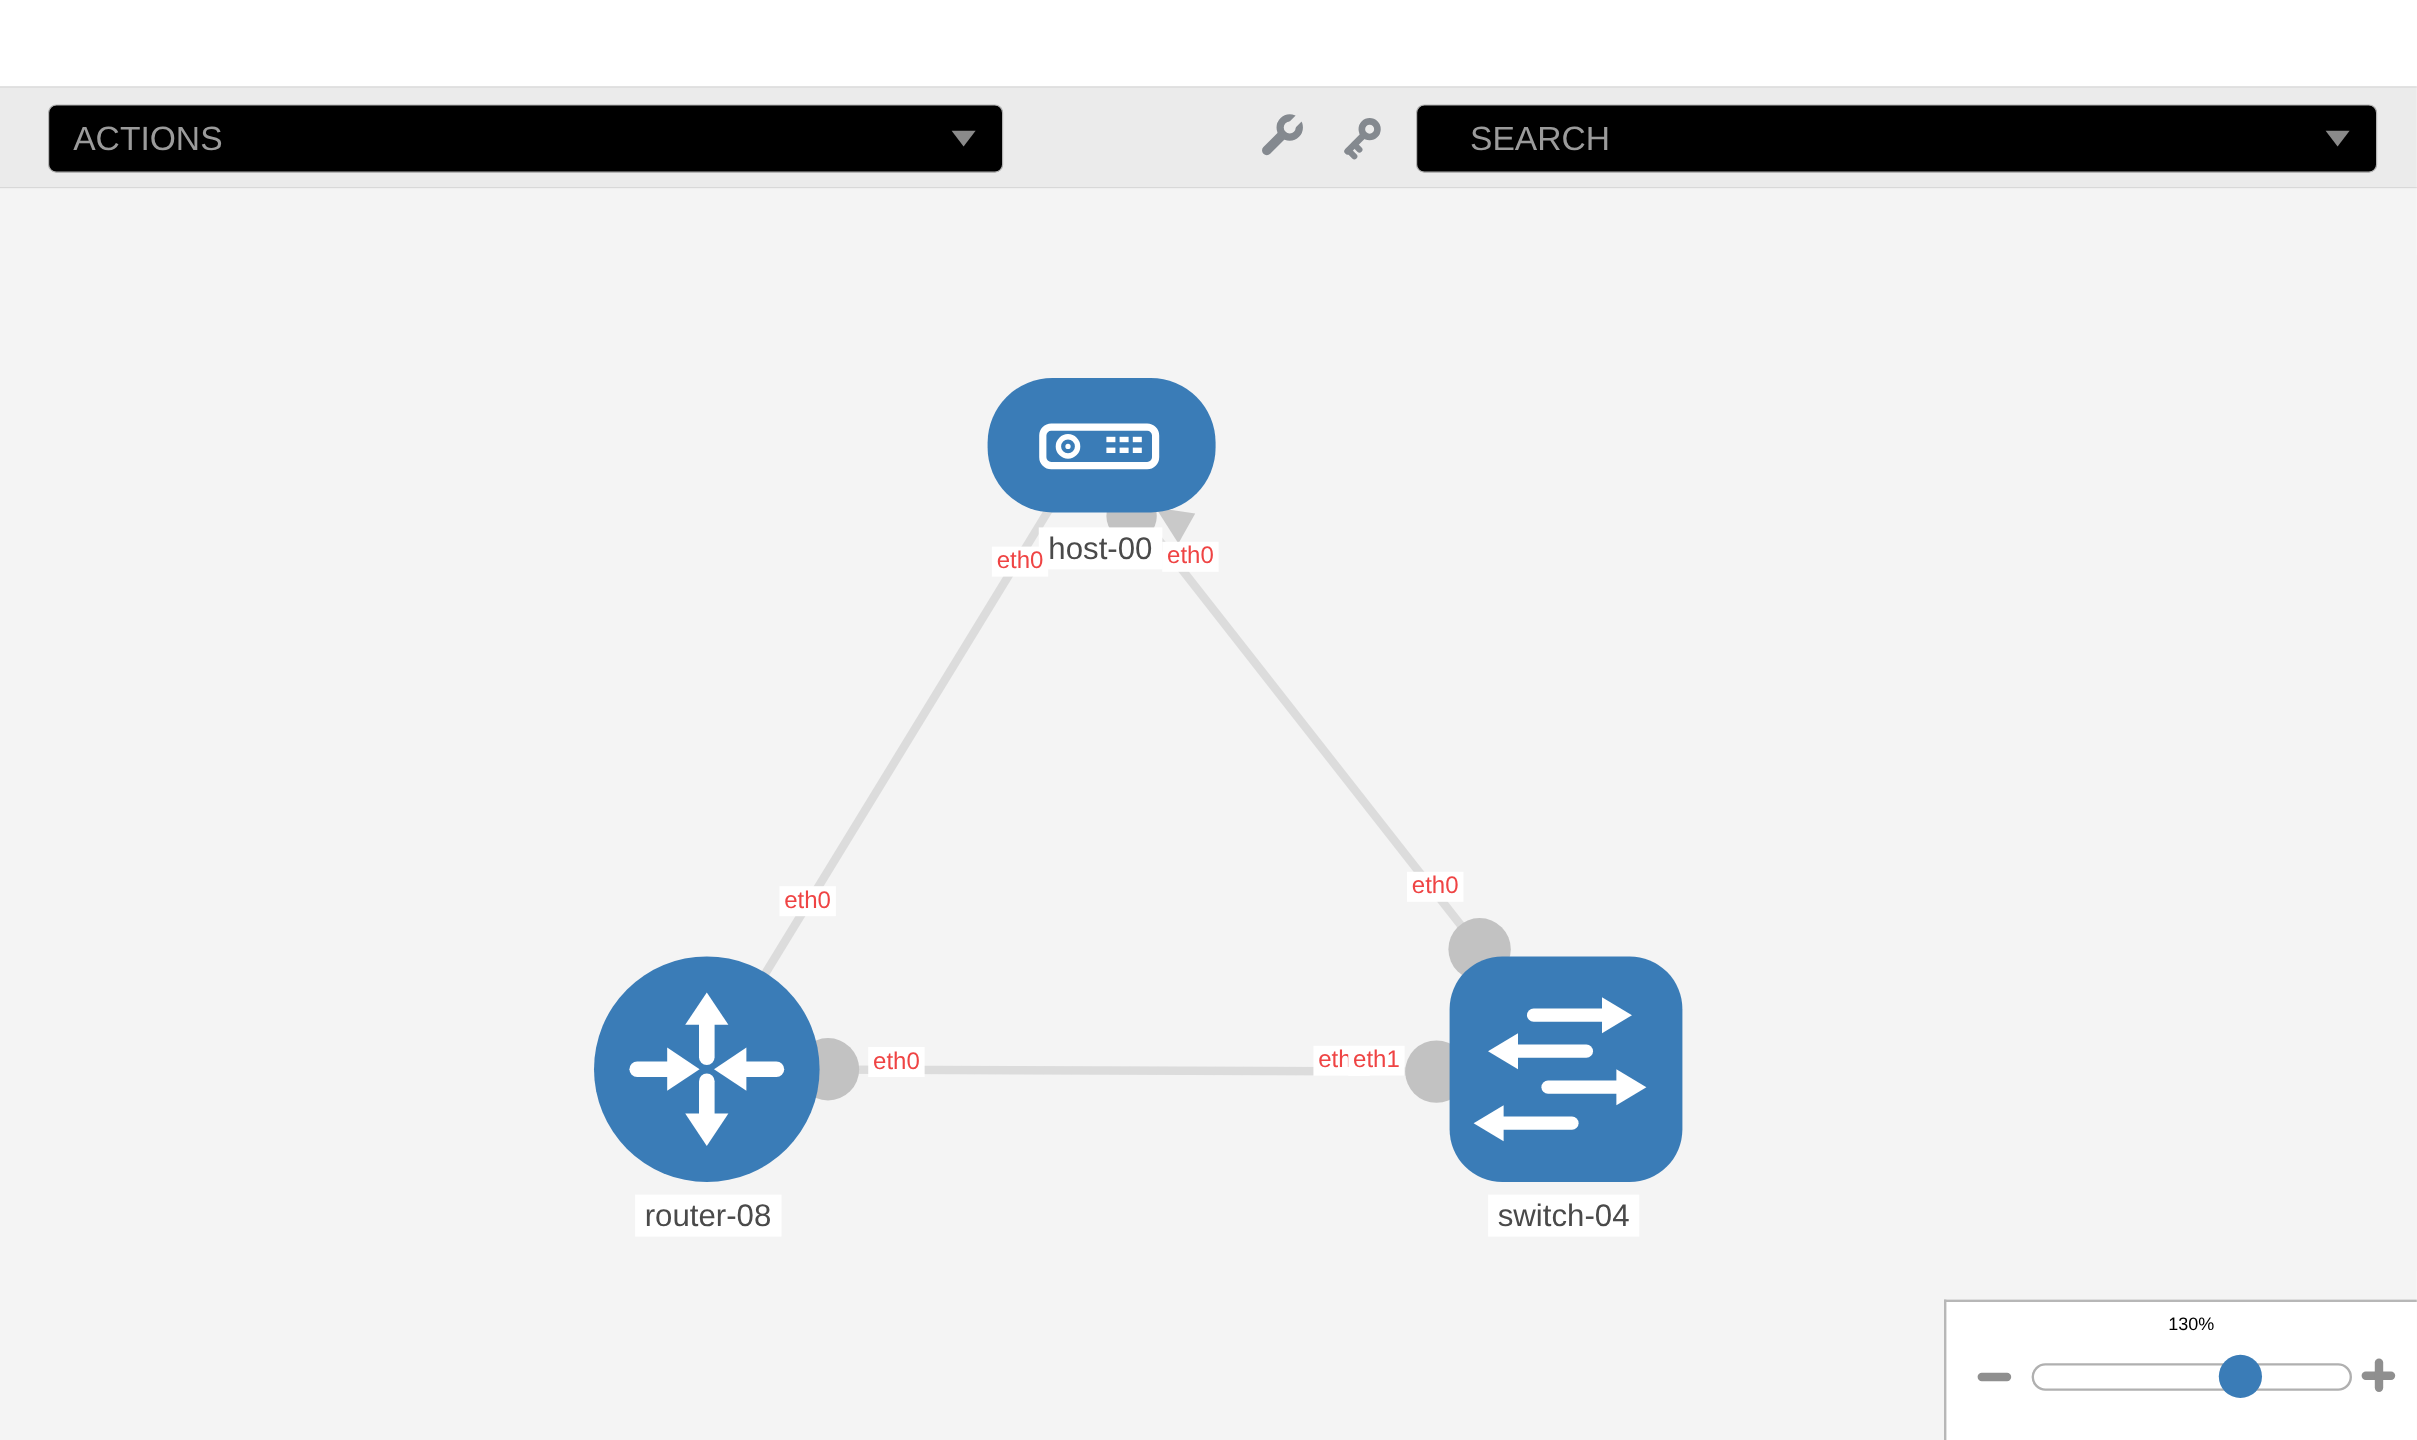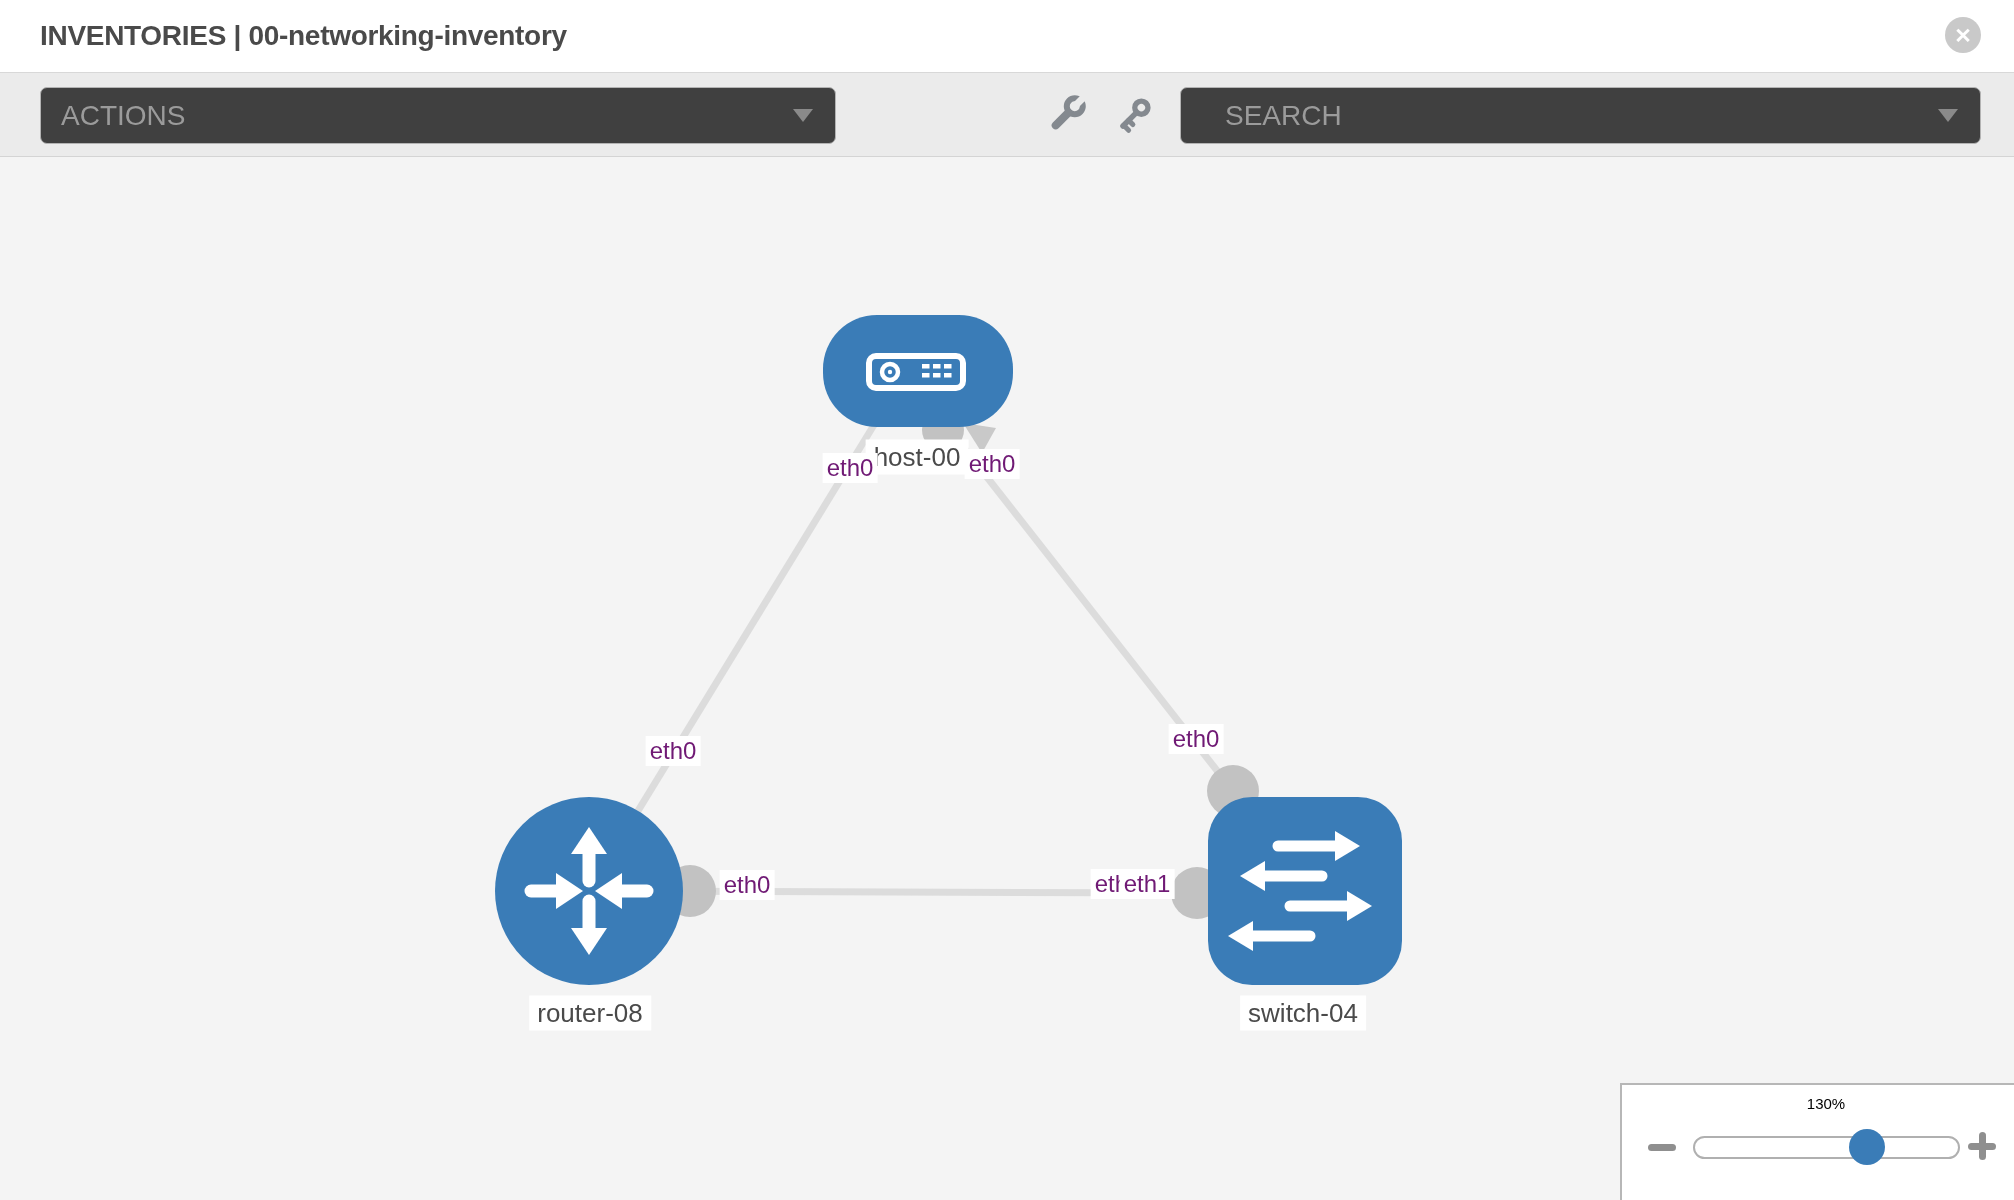--- a/index.html
+++ b/index.html
@@ -33,21 +33,21 @@
 
   
   .toolbar {
     position: absolute; left: 0; top: 72px; right: 0; height: 85px;
     background: #ebebeb;
     border-top: 1px solid #d8d8d8; border-bottom: 1px solid #d4d4d4;
     box-sizing: border-box;
   }
   .select-box {
     position: absolute; top: 14px; height: 57px;
-    background: #404040; border: 1px solid #b3b3b3; border-radius: 7px;
+    background: #000000; border: 1px solid #b3b3b3; border-radius: 7px;
     box-sizing: border-box;
     display: flex; align-items: center; justify-content: space-between;
     padding: 0 22px 0 20px;
     font-size: 28px; color: #9b9b9b; cursor: pointer;
   }
   .select-actions { left: 40px;  width: 796px; }
   .select-search  { left: 1180px; width: 801px; padding-left: 44px; }
   .caret {
     width: 0; height: 0;
     border-left: 10px solid transparent; border-right: 10px solid transparent;
@@ -65,21 +65,21 @@
     position: absolute; left: 0; top: 157px; right: 0; bottom: 0;
     background: #f4f4f4; overflow: hidden;
   }
   .canvas svg { position: absolute; left: 0; top: 0; }
 
   .graph-label {
     position: absolute; transform: translate(-50%, -50%);
     background: #ffffff; white-space: nowrap;
   }
   .node-label { font-size: 26px; color: #4a4a4a; padding: 2px 8px; }
-  .if-label   { font-size: 24px; color: #701a75; padding: 1px 4px; }
+  .if-label   { font-size: 20px; color: #ef4444; padding: 1px 4px; }
 
   
   .zoom-panel {
     position: absolute; left: 1620px; top: 1083px; right: 0; bottom: 0;
     background: #ffffff;
     border-left: 2px solid #b7b7b7; border-top: 2px solid #b7b7b7;
   }
   .zoom-value {
     position: absolute; left: 204px; top: 10px; transform: translateX(-50%);
     font-size: 15px; color: #000000;
@@ -110,26 +110,20 @@
     position: absolute; left: 154px; top: -9px;
     width: 36px; height: 36px; border-radius: 50%;
     background: #3a7cb7; cursor: grab;
   }
 </style>
 </head>
 <body>
 
 <div class="app">
 
-  <div class="header">
-    <h1 class="page-title">INVENTORIES | 00-networking-inventory</h1>
-    <button class="close-btn">
-      <span class="x-glyph">✕</span>
-    </button>
-  </div>
 
   <div class="toolbar">
     <div class="select-box select-actions">
       <span>ACTIONS</span>
       <span class="caret"></span>
     </div>
 
     <button class="tool-btn wrench">
       <svg width="46" height="46" viewBox="0 0 46 46">
         <g transform="translate(23,21) rotate(45)">

